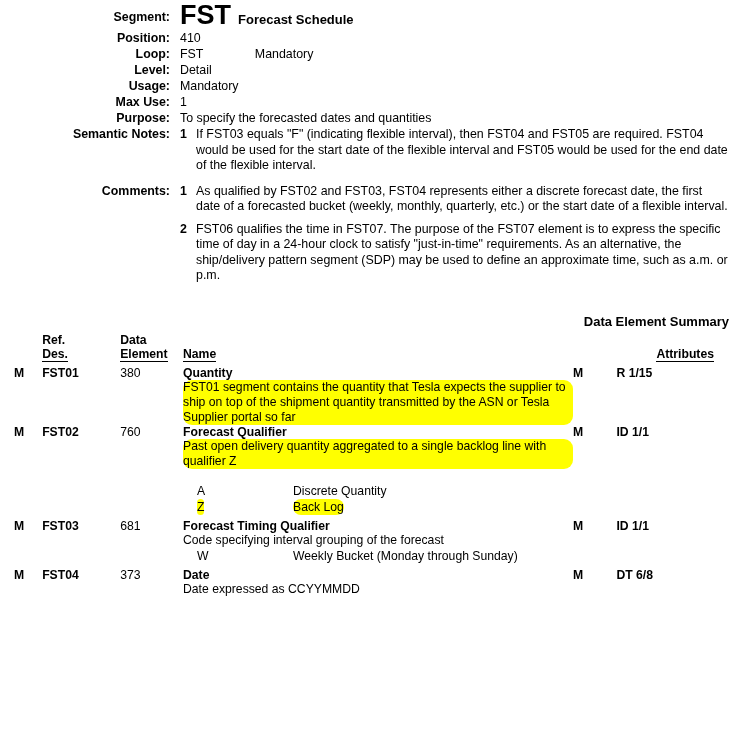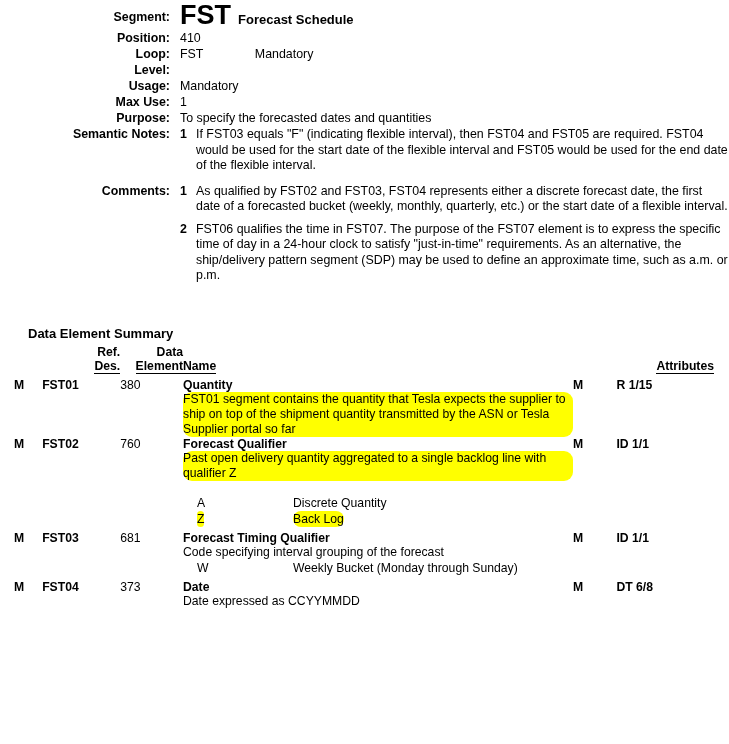--- a/index.html
+++ b/index.html
@@ -89,24 +89,24 @@
   }
   .note-block {
     margin-bottom: 0px;
   }
   .comment-note + .comment-note {
     margin-top: 7px;
   }
 
   
   .des-title {
-    text-align: left;
+    text-align: right;
     font-weight: bold;
     font-size: 13px;
-    margin-top: 42px;
+    margin-top: 30px;
     margin-bottom: 4px;
     padding-left: 28px;
   }
   table.des {
     border-collapse: collapse;
     width: 700px;
     margin-left: 14px;
     font-size: 12.2px;
   }
   table.des td {
@@ -118,21 +118,21 @@
   .col-elem   { width: 58px; }
   .col-name   { width: 360px; }
   .col-attr1  { width: 40px; font-weight: bold; }
   .col-attr2  { width: 90px; font-weight: bold; }
 
   .head-row td {
     padding-bottom: 1px;
   }
   .head-cell {
     font-weight: bold;
-    text-align: right;
+    text-align: left;
     margin-top: 45px;
   }
   .u { border-bottom: 1.3px solid #000; display: inline-block; padding-bottom: 0px; }
   .head-name { font-weight: bold; text-align: left; }
   .head-attr { font-weight: bold; text-align: right; text-decoration: underline; }
 
   .elem-row > td { padding-top: 9px; }
   .elem-row.tight > td { padding-top: 4px; }
   .name-main { font-weight: bold; }
   .desc { font-weight: normal; line-height: 15px; }
@@ -177,20 +177,21 @@
     <div class="hrow">
       <div class="hlabel">Loop:</div>
       <div class="hvalue">
         <span class="loop-val">FST</span>
         <span class="loop-req">Mandatory</span>
       </div>
     </div>
 
     <div class="hrow">
       <div class="hlabel">Level:</div>
+      <div class="hvalue">Detail</div>
     </div>
 
     <div class="hrow">
       <div class="hlabel">Usage:</div>
       <div class="hvalue">Mandatory</div>
     </div>
 
     <div class="hrow">
       <div class="hlabel">Max Use:</div>
       <div class="hvalue">1</div>

